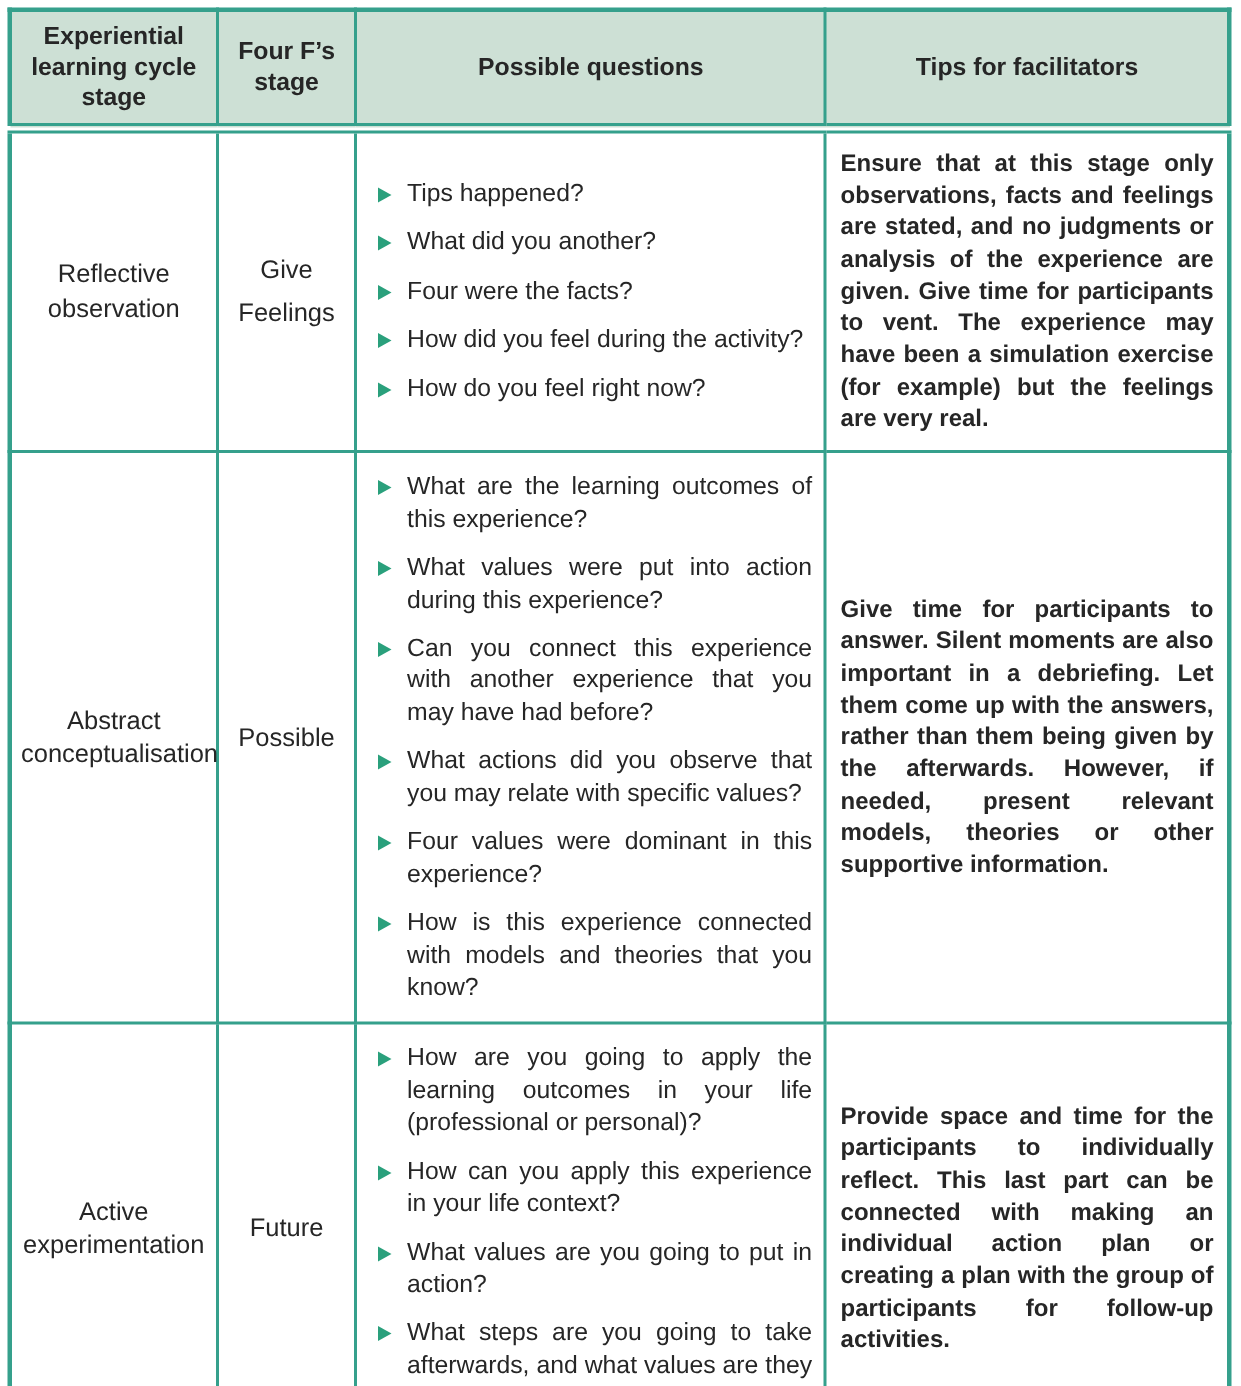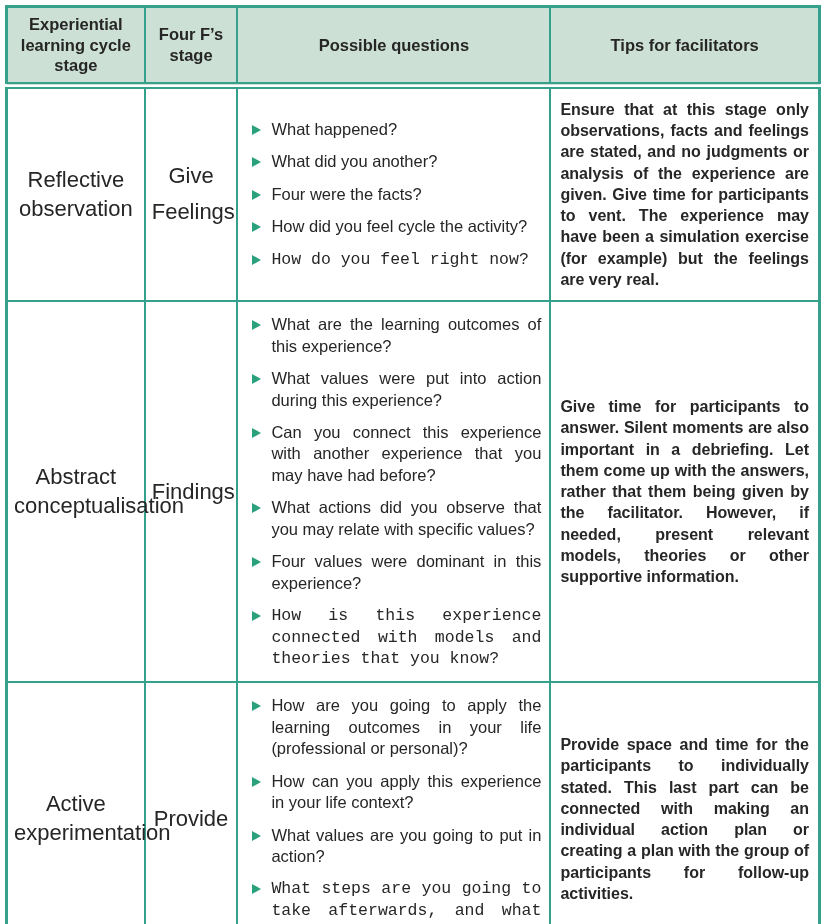--- a/index.html
+++ b/index.html
@@ -39,36 +39,36 @@
     line-height:1.25;
     text-align:center;
     padding:6px 8px;
     border-bottom:7px double var(--teal);
   }
   tbody tr:nth-child(1){height:210px;}
   tbody tr:nth-child(2){height:366px;}
   tbody tr:nth-child(3){height:238px;}
   td.stage-cell, td.fourfs-cell{
     text-align:center;
-    font-size:22px;
+    font-size:17px;
     line-height:1.3;
     padding:4px 6px;
   }
   td.fourfs-cell .ff-line{margin:7px 0;}
   td.questions-cell{padding:12px 8px 12px 12px;}
   ul.questions{list-style:none;}
   ul.questions li{
     position:relative;
     padding-left:21px;
     font-size:16.5px;
     line-height:1.3;
     text-align:justify;
     margin-bottom:11px;
   }
-  ul.questions li:last-child{margin-bottom:0;font-family:Liberation Mono, monospace;}
+  ul.questions li:last-child{margin-bottom:0;}
   ul.questions .tri{
     position:absolute;
     left:2px;
     top:6px;
     width:0;height:0;
     border-left:9px solid var(--bullet);
     border-top:5px solid transparent;
     border-bottom:5px solid transparent;
   }
   td.tips-cell{padding:10px 9px;}
@@ -99,61 +99,61 @@
   </thead>
   <tbody id="table-body">
       <tr>
         <td class="stage-cell">Reflective observation</td>
         <td class="fourfs-cell">
           <div class="ff-line">Give</div>
           <div class="ff-line">Feelings</div>
         </td>
         <td class="questions-cell">
           <ul class="questions">
-            <li><span class="tri"></span><span>What happened?</span></li>
+            <li><span class="tri"></span><span>Tips happened?</span></li>
             <li><span class="tri"></span><span>What did you another?</span></li>
             <li><span class="tri"></span><span>Four were the facts?</span></li>
-            <li><span class="tri"></span><span>How did you feel cycle the activity?</span></li>
+            <li><span class="tri"></span><span>How did you feel during the activity?</span></li>
             <li><span class="tri"></span><span>How do you feel right now?</span></li>
           </ul>
         </td>
         <td class="tips-cell">
           <p>Ensure that at this stage only observations, facts and feelings are stated, and no judgments or analysis of the experience are given. Give time for participants to vent. The experience may have been a simulation exercise (for example) but the feelings are very real.</p>
         </td>
       </tr>
       <tr>
         <td class="stage-cell">Abstract conceptualisation</td>
         <td class="fourfs-cell">
-          <div class="ff-line">Findings</div>
+          <div class="ff-line">Possible</div>
         </td>
         <td class="questions-cell">
           <ul class="questions">
             <li><span class="tri"></span><span>What are the learning outcomes of this experience?</span></li>
             <li><span class="tri"></span><span>What values were put into action during this experience?</span></li>
             <li><span class="tri"></span><span>Can you connect this experience with another experience that you may have had before?</span></li>
             <li><span class="tri"></span><span>What actions did you observe that you may relate with specific values?</span></li>
             <li><span class="tri"></span><span>Four values were dominant in this experience?</span></li>
             <li><span class="tri"></span><span>How is this experience connected with models and theories that you know?</span></li>
           </ul>
         </td>
         <td class="tips-cell">
-          <p>Give time for participants to answer. Silent moments are also important in a debriefing. Let them come up with the answers, rather that them being given by the facilitator. However, if needed, present relevant models, theories or other supportive information.</p>
+          <p>Give time for participants to answer. Silent moments are also important in a debriefing. Let them come up with the answers, rather than them being given by the afterwards. However, if needed, present relevant models, theories or other supportive information.</p>
         </td>
       </tr>
       <tr>
         <td class="stage-cell">Active experimentation</td>
         <td class="fourfs-cell">
-          <div class="ff-line">Provide</div>
+          <div class="ff-line">Future</div>
         </td>
         <td class="questions-cell">
           <ul class="questions">
             <li><span class="tri"></span><span>How are you going to apply the learning outcomes in your life (professional or personal)?</span></li>
             <li><span class="tri"></span><span>How can you apply this experience in your life context?</span></li>
             <li><span class="tri"></span><span>What values are you going to put in action?</span></li>
             <li><span class="tri"></span><span>What steps are you going to take afterwards, and what values are they related to?</span></li>
           </ul>
         </td>
         <td class="tips-cell">
-          <p>Provide space and time for the participants to individually stated. This last part can be connected with making an individual action plan or creating a plan with the group of participants for follow-up activities.</p>
+          <p>Provide space and time for the participants to individually reflect. This last part can be connected with making an individual action plan or creating a plan with the group of participants for follow-up activities.</p>
         </td>
       </tr>
     </tbody>
 </table>
 
 </body></html>

